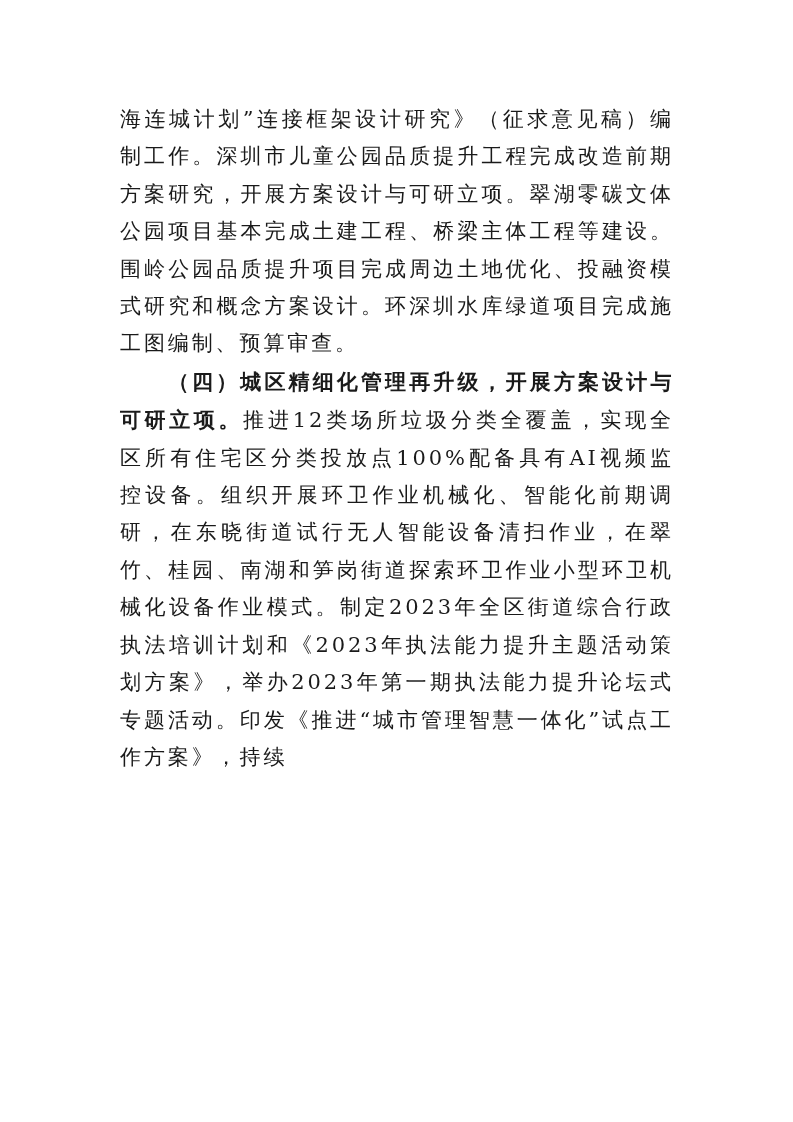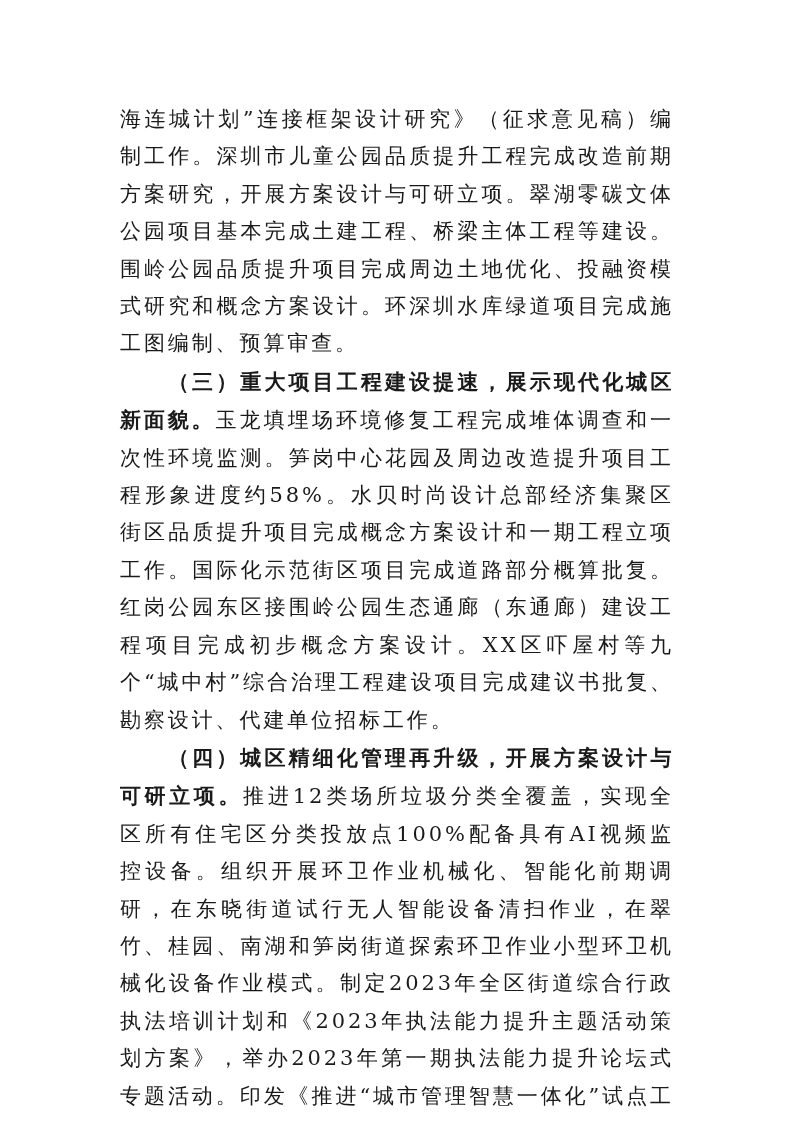--- a/index.html
+++ b/index.html
@@ -49,22 +49,19 @@
 </head>
 <body>
 
 <div class="page">
   <div class="content">
 
     <p class="para">
       <span class="heading"></span><span>海连城计划”连接框架设计研究》（征求意见稿）编制工作。深圳市儿童公园品质提升工程完成改造前期方案研究，开展方案设计与可研立项。翠湖零碳文体公园项目基本完成土建工程、桥梁主体工程等建设。围岭公园品质提升项目完成周边土地优化、投融资模式研究和概念方案设计。环深圳水库绿道项目完成施工图编制、预算审查。</span>
     </p>
 
-    <p class="para indent">
-      <span class="heading">（三）重大项目工程建设提速，展示现代化城区新面貌。</span><span>玉龙填埋场环境修复工程完成堆体调查和一次性环境监测。笋岗中心花园及周边改造提升项目工程形象进度约58%。水贝时尚设计总部经济集聚区街区品质提升项目完成概念方案设计和一期工程立项工作。国际化示范街区项目完成道路部分概算批复。红岗公园东区接围岭公园生态通廊（东通廊）建设工程项目完成初步概念方案设计。XX区吓屋村等九个“城中村”综合治理工程建设项目完成建议书批复、勘察设计、代建单位招标工作。</span>
-    </p>
 
     <p class="para indent">
       <span class="heading">（四）城区精细化管理再升级，开展方案设计与可研立项。</span><span>推进12类场所垃圾分类全覆盖，实现全区所有住宅区分类投放点100%配备具有AI视频监控设备。组织开展环卫作业机械化、智能化前期调研，在东晓街道试行无人智能设备清扫作业，在翠竹、桂园、南湖和笋岗街道探索环卫作业小型环卫机械化设备作业模式。制定2023年全区街道综合行政执法培训计划和《2023年执法能力提升主题活动策划方案》，举办2023年第一期执法能力提升论坛式专题活动。印发《推进“城市管理智慧一体化”试点工作方案》，持续</span>
     </p>
 
   </div>
 </div>
 
 </body></html>

